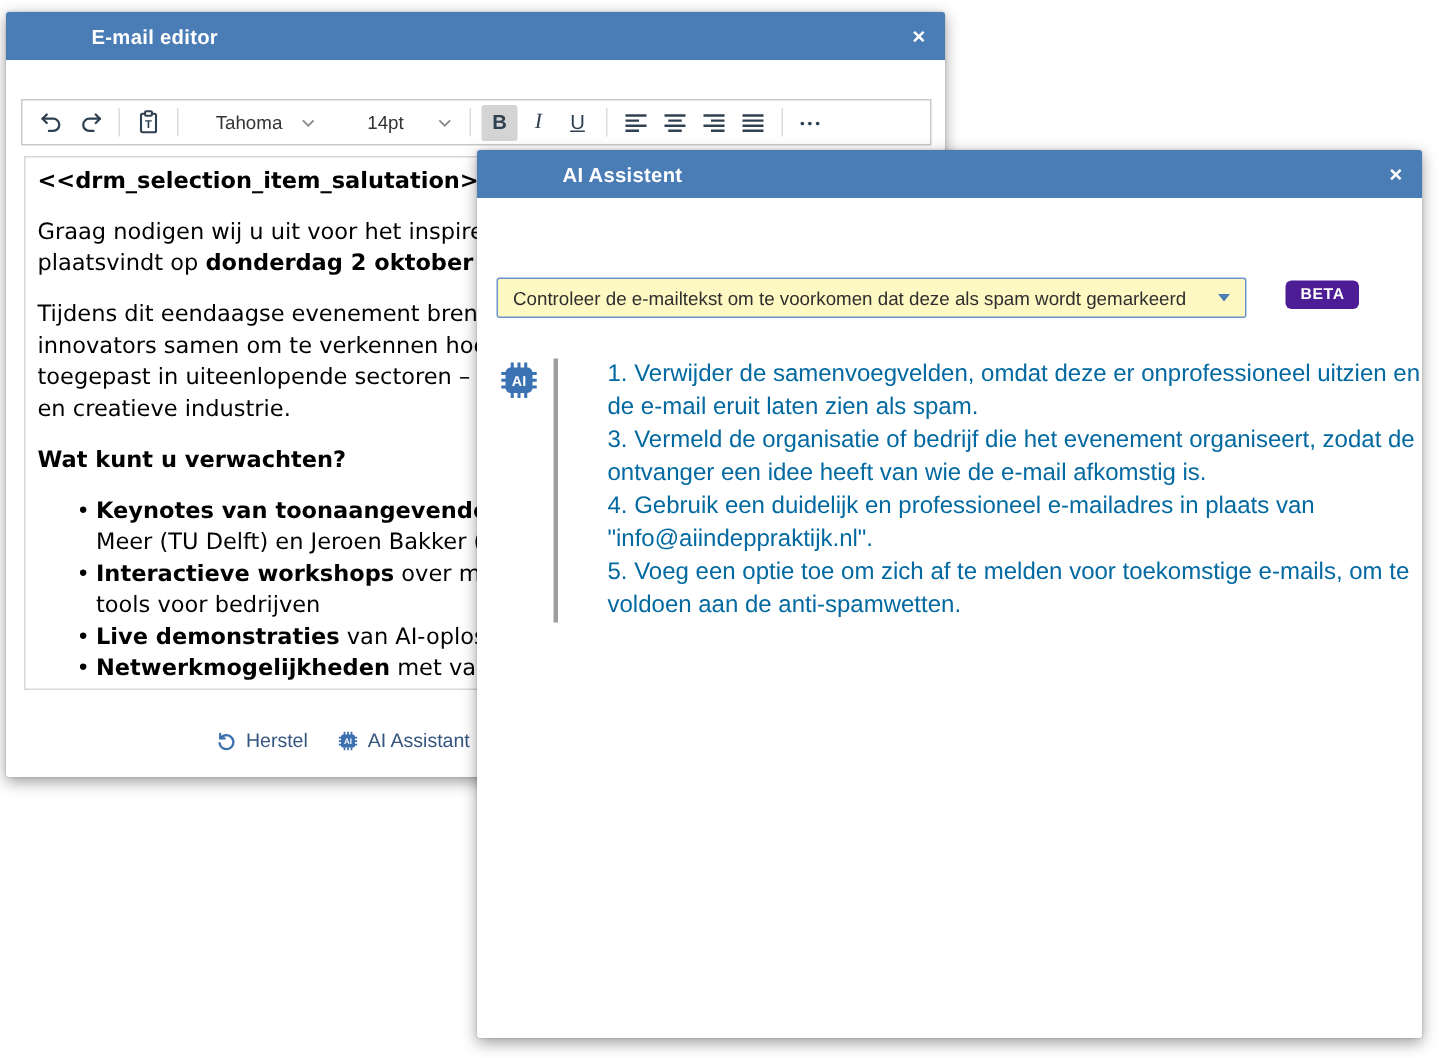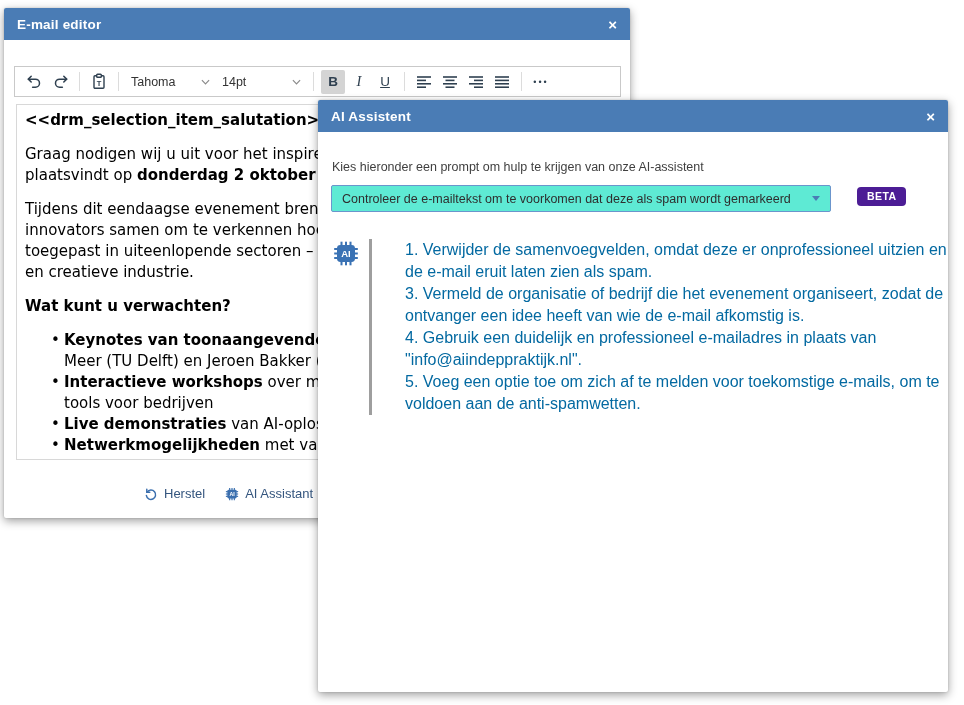--- a/index.html
+++ b/index.html
@@ -6,33 +6,33 @@
   html,body { width:964px; height:705px; background:#ffffff; font-family:"Liberation Sans",sans-serif; }
   body { position:relative; overflow:hidden; }
 
   .dialog { position:absolute; background:#fff; border-radius:2px;
             box-shadow:0 3px 10px rgba(0,0,0,.38), 0 0 2px rgba(0,0,0,.18); }
   #email-dialog { left:4px; top:8px; width:626px; height:510px; z-index:1; }
   #ai-dialog    { left:318px; top:100px; width:630px; height:592px; z-index:2; }
 
   .dlg-header { height:32px; background:#4a7cb5; color:#fff; display:flex; align-items:center;
                 padding:0 13px; border-radius:2px 2px 0 0; }
-  .dlg-title  { font-size:13.5px; font-weight:bold; letter-spacing:.2px; }
+  .dlg-title  { font-size:13.5px; font-weight:bold; letter-spacing:.2px;margin-left:44px; }
   .dlg-close  { margin-left:auto; font-size:15px; font-weight:bold; line-height:1; cursor:pointer; }
 
   
   .toolbar { position:absolute; left:10px; top:58px; right:9px; height:31px;
              border:1px solid #c9c9c9; background:#fff; display:flex; align-items:center;
              padding:0 7px; gap:2px; }
   .tb-btn { min-width:24px; height:24px; display:flex; align-items:center; justify-content:center;
             border-radius:2px; color:#2f4050; font-size:13.5px; cursor:pointer; }
   .tb-btn.selected { background:#d4d4d4; }
   .tb-sep { width:1px; height:19px; background:#dcdcdc; margin:0 5px; }
   .tb-select { display:flex; align-items:center; font-size:12.5px; color:#333;
-               padding:0 5px; height:24px; cursor:pointer; }
+               padding:0 5px; height:24px; cursor:pointer;text-align:center; }
   .tb-select .lbl { display:inline-block; min-width:70px; }
   .b-glyph { font-weight:bold; }
   .i-glyph { font-family:"Liberation Serif",serif; font-style:italic; font-size:14.5px; }
   .u-glyph { text-decoration:underline; }
   .dots { font-size:9px; letter-spacing:2px; color:#2f4050; }
 
   .content { position:absolute; left:12px; top:96px; width:606px; height:356px;
              border:1px solid #d8d8d8; padding:5px 0 0 8px; overflow:hidden;
              font-family:"DejaVu Sans",sans-serif; font-size:15px; line-height:21px; color:#000; }
   .content .line { white-space:nowrap; }
@@ -44,21 +44,21 @@
   .bold { font-weight:bold; }
 
   .email-footer { position:absolute; left:140px; bottom:16px; display:flex; align-items:center;
                   gap:20px; font-size:13px; color:#34557e;justify-content:space-between; }
   .footer-btn { display:flex; align-items:center; gap:6px; cursor:pointer; white-space:nowrap; }
   .footer-sep { width:1px; height:17px; background:#a9b6c6; }
 
   
   .ai-intro { position:absolute; left:14px; top:60px; font-size:12.5px; color:#3f3f3f; }
   .ai-select { position:absolute; left:13px; top:85px; width:500px; height:27px;
-               border:1px solid #6b95cc; border-radius:2px; background:#5eead4;
+               border:1px solid #6b95cc; border-radius:2px; background:#fef9c3;
                display:flex; align-items:center; padding:0 10px; font-size:12.5px; color:#2e2e2e;
                cursor:pointer; }
   .ai-select .caret { margin-left:auto; width:0; height:0; border-left:4px solid transparent;
                       border-right:4px solid transparent; border-top:5px solid #4a7cb5; }
   .beta { position:absolute; left:539px; top:87px; background:#4c1d95; color:#fff;
           font-size:10.5px; font-weight:bold; letter-spacing:.4px; padding:4px 10px;
           border-radius:4px; line-height:1; }
   .ai-response { position:absolute; left:14px; top:139px; display:flex; align-items:stretch; }
   .chip-wrap { width:30px; padding-top:1px; }
   .quote-bar { width:3px; background:#9e9e9e; margin-left:7px; margin-right:18px; }
@@ -211,21 +211,20 @@
     <span class="footer-sep"></span>
   </div>
 </div>
 
 <div class="dialog" id="ai-dialog">
   <div class="dlg-header">
     <span class="dlg-title">AI Assistent</span>
     <span class="dlg-close">×</span>
   </div>
 
-  <div class="ai-intro">Kies hieronder een prompt om hulp te krijgen van onze AI-assistent</div>
 
   <div class="ai-select">
     <span>Controleer de e-mailtekst om te voorkomen dat deze als spam wordt gemarkeerd</span>
     <span class="caret"></span>
   </div>
 
   <span class="beta">BETA</span>
 
   <div class="ai-response">
     <span class="chip-wrap">

